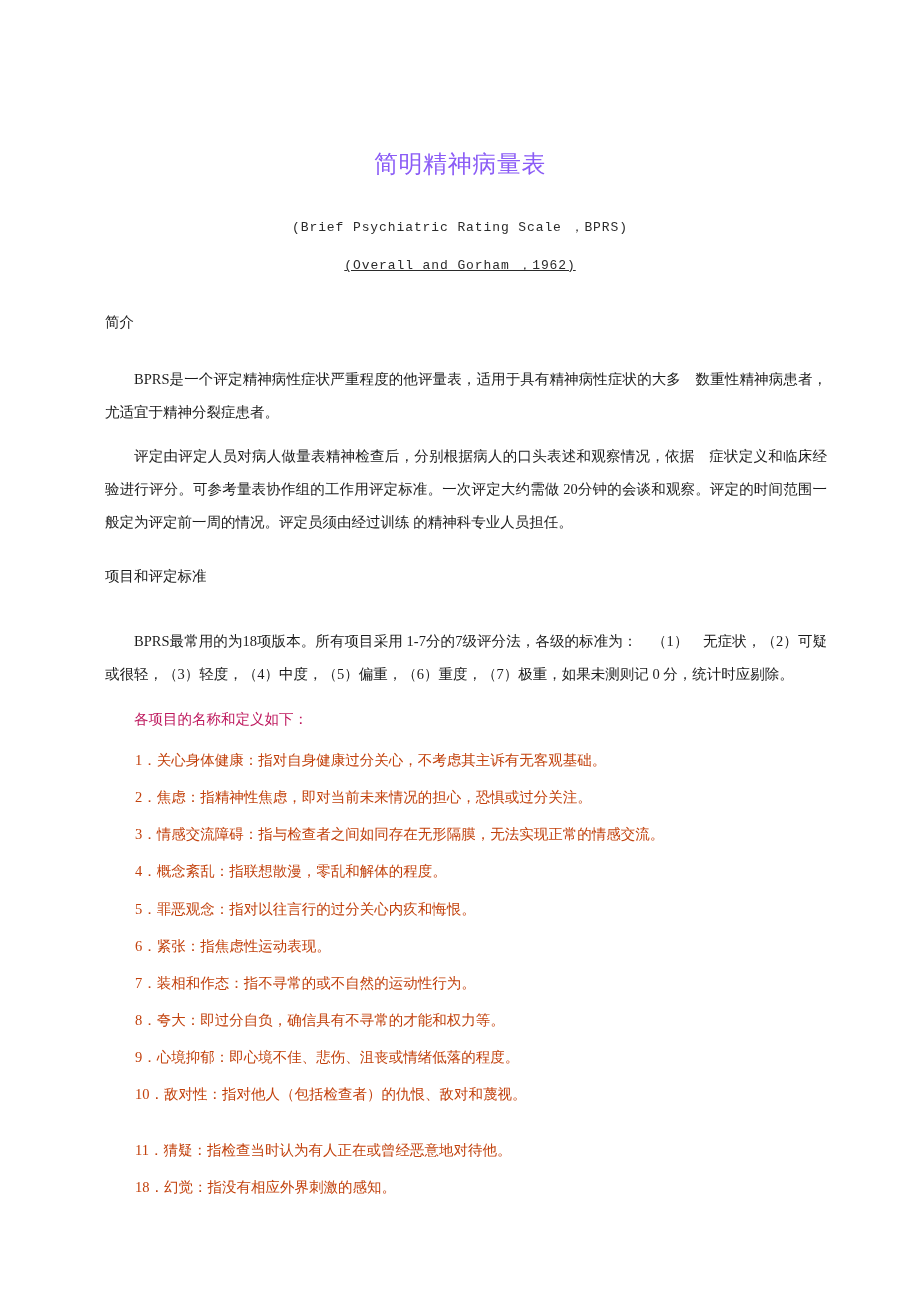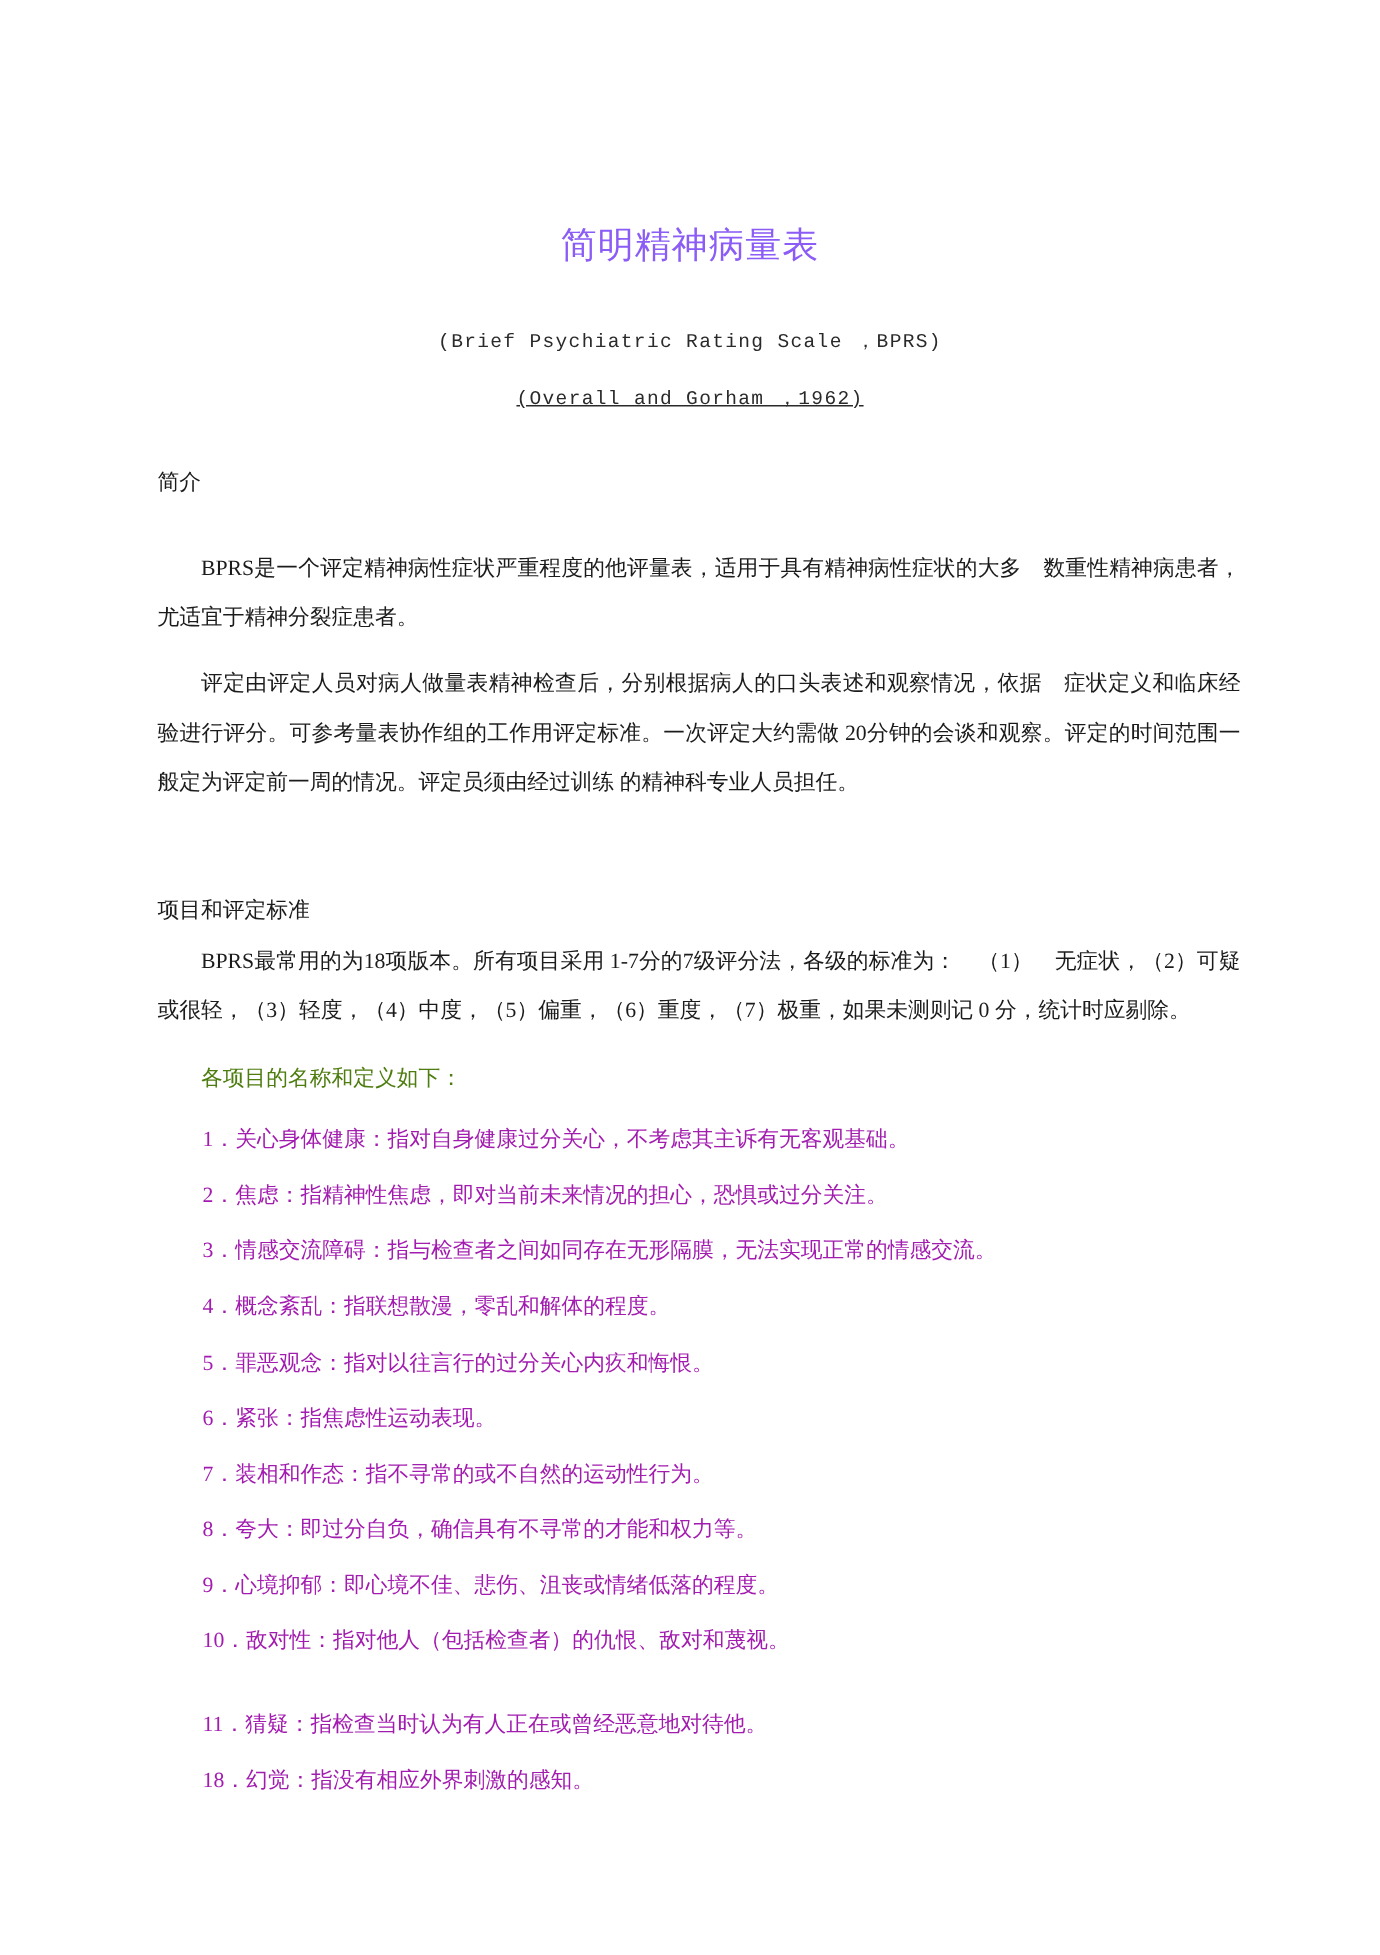--- a/index.html
+++ b/index.html
@@ -79,29 +79,29 @@
     text-align: justify;
     text-justify: inter-ideograph;
     color: #1b1b1b;
     margin: 0;
     text-indent: 2em;
   }
 
   .list-intro {
     font-size: 14.5px;
     line-height: 33px;
-    color: #4d7c0f;
+    color: #be185d;
     margin: 0;
     text-indent: 2em;
   }
 
   .item {
     font-size: 14.5px;
     line-height: 33px;
-    color: #a21caf;
+    color: #c2410c;
     margin: 0;
     padding-left: 30px;
     white-space: nowrap;
   }
 
   .item .num {
     font-family: "Liberation Serif", "DejaVu Serif", serif;
   }
 
   
@@ -117,21 +117,21 @@
   <div class="subtitle-en-1">(Brief Psychiatric Rating Scale ，BPRS)</div>
 
   <div class="subtitle-en-2">(Overall and Gorham ，1962)</div>
 
   <div class="abs section-heading" style="top:311px;">简介</div>
 
   <div class="abs para" style="top:363px;">BPRS是一个评定精神病性症状严重程度的他评量表，适用于具有精神病性症状的大多　数重性精神病患者，尤适宜于精神分裂症患者。</div>
 
   <div class="abs para" style="top:440px;">评定由评定人员对病人做量表精神检查后，分别根据病人的口头表述和观察情况，依据　症状定义和临床经验进行评分。可参考量表协作组的工作用评定标准。一次评定大约需做 20分钟的会谈和观察。评定的时间范围一般定为评定前一周的情况。评定员须由经过训练 的精神科专业人员担任。</div>
 
-  <div class="abs section-heading" style="top:596px;">项目和评定标准</div>
+  <div class="abs section-heading" style="top:565px;">项目和评定标准</div>
 
   <div class="abs para" style="top:625px;">BPRS最常用的为18项版本。所有项目采用 1-7分的7级评分法，各级的标准为：　（1）　无症状，（2）可疑或很轻，（3）轻度，（4）中度，（5）偏重，（6）重度，（7）极重，如果未测则记 0 分，统计时应剔除。</div>
 
   <div class="abs list-intro" style="top:703px;">各项目的名称和定义如下：</div>
 
   <div class="abs item" style="top:744px;">
     <span class="num">1</span><span>．关心身体健康：指对自身健康过分关心，不考虑其主诉有无客观基础。</span>
   </div>
 
   <div class="abs item" style="top:781px;">

